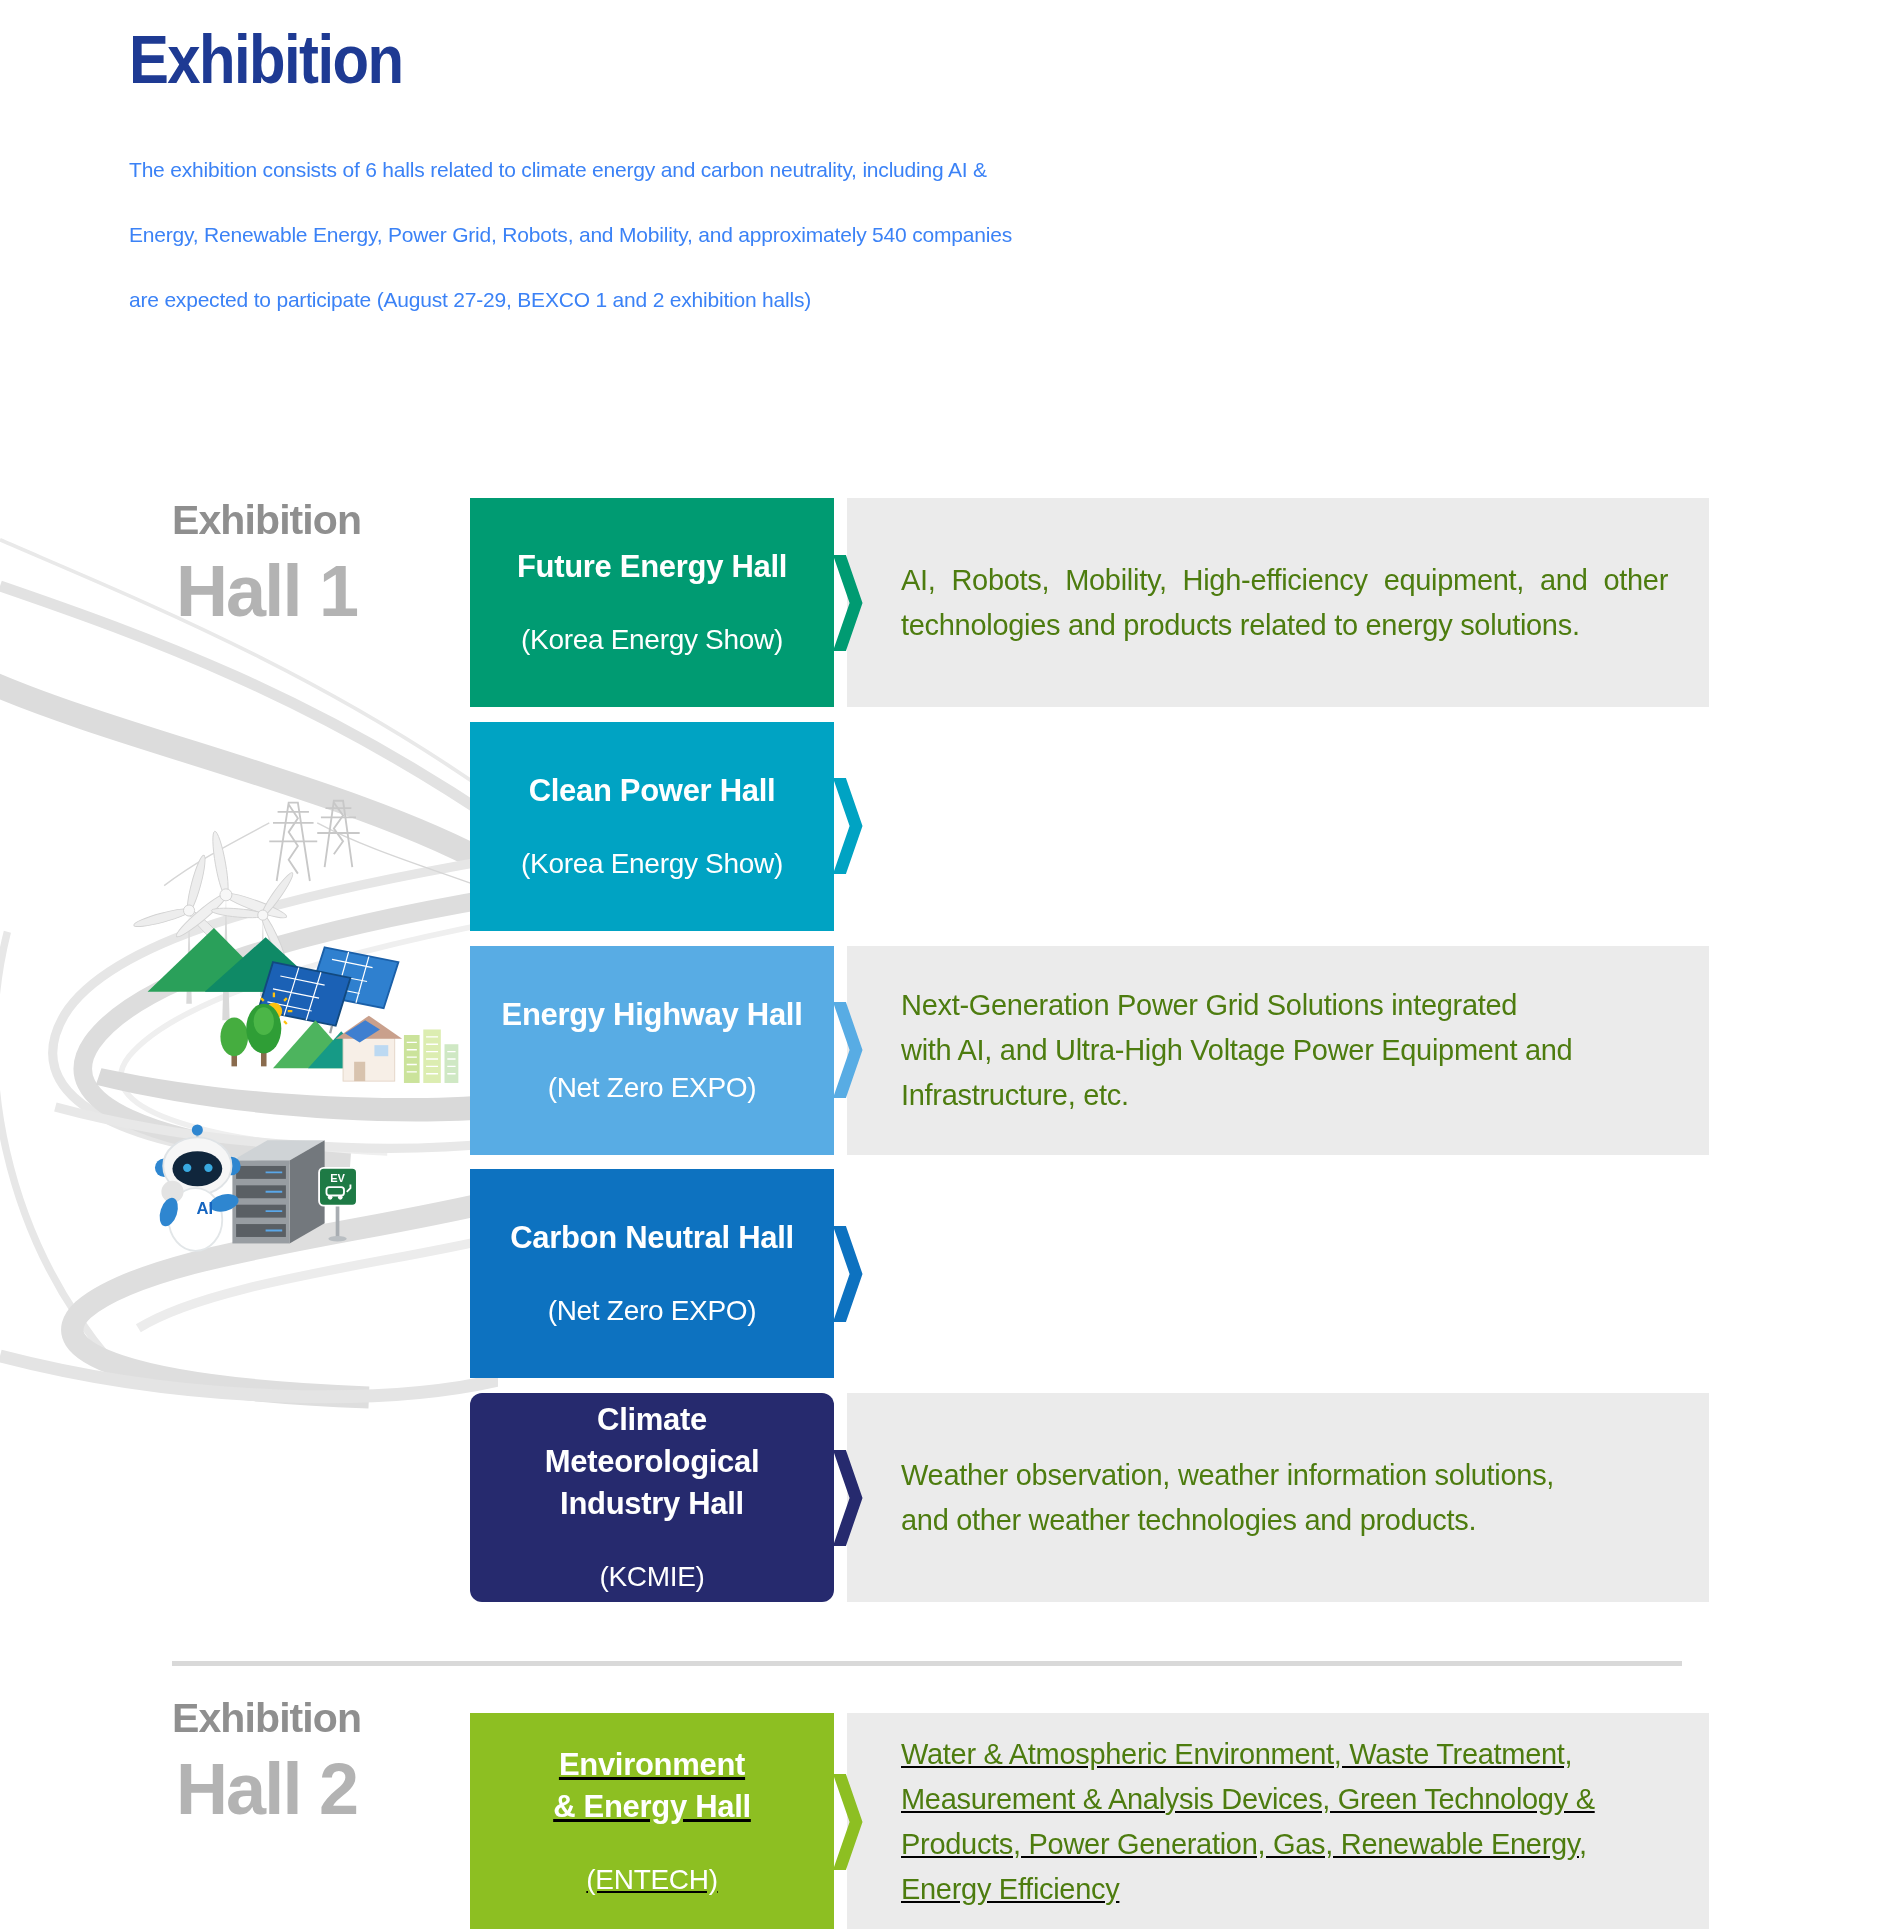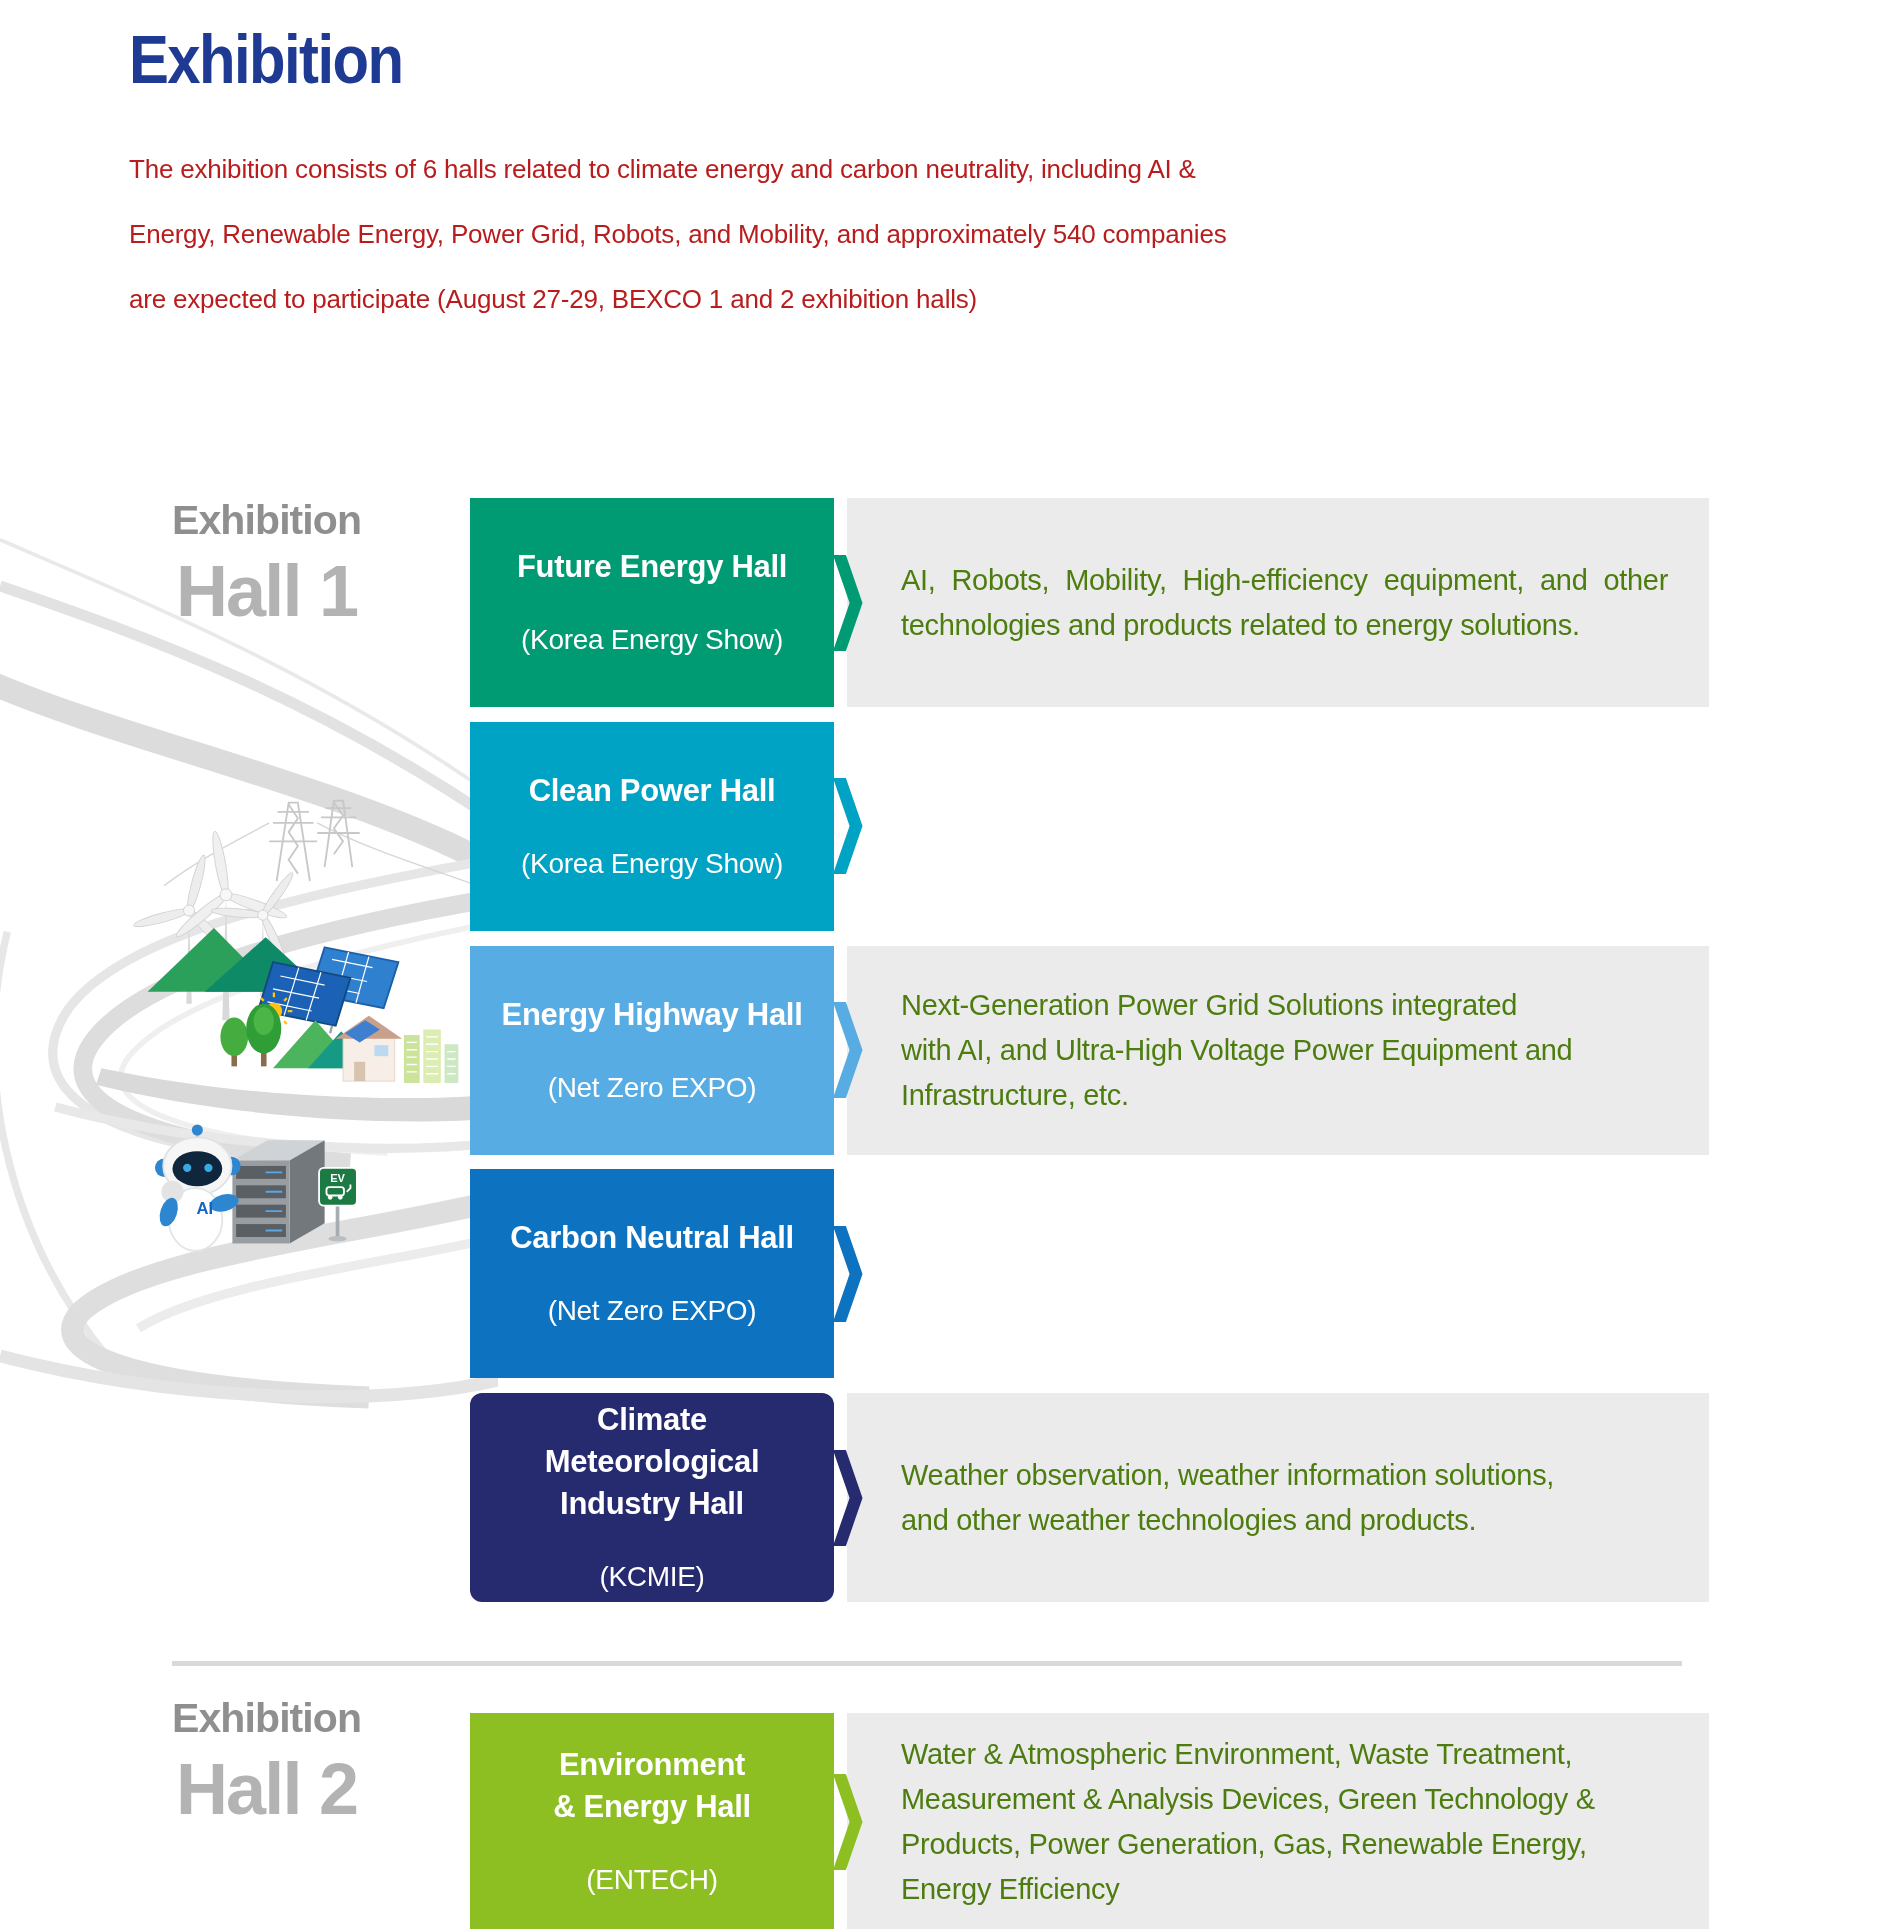--- a/index.html
+++ b/index.html
@@ -2,34 +2,34 @@
 <html style="font-size:14.8px"><head>
 <meta charset="utf-8">
 <style>
   * { margin:0; padding:0; box-sizing:border-box; }
   html,body { width:1903px; height:1930px; background:#ffffff; overflow:hidden;
               font-family:"Liberation Sans", sans-serif; position:relative; }
 
   .page-title { position:absolute; left:129px; top:20px; font-size:68px; font-weight:bold;
                 color:#1e3a93; letter-spacing:-1.8px; transform:scaleX(0.88); transform-origin:left top; }
 
-  .intro { position:absolute; left:129px; top:137px; width:1587px; font-size:26px;
-           color:#b91c1c; line-height:65px; white-space:pre-line; letter-spacing:-0.2px; }
+  .intro { position:absolute; left:129px; top:137px; width:1587px; font-size:21px;
+           color:#3b82f6; line-height:65px; white-space:pre-line; letter-spacing:-0.2px; }
 
   .illus { position:absolute; left:0; top:498px; z-index:0; }
 
   .hall-label { position:absolute; left:172px; z-index:2; }
   .hall-label.h1 { top:497px; }
   .hall-label.h2 { top:1695px; }
   .label-small { font-size:41px; font-weight:bold; color:#8f8f8f; letter-spacing:-0.9px; }
   .label-big   { font-size:72px; font-weight:bold; color:#b3b3b3; letter-spacing:-1.8px; margin-top:5.5px;text-align:center; }
 
   .rows { position:absolute; left:470px; width:1239px; z-index:2; }
   .rows.hall1 { top:498px; }
-  .rows.hall2 { top:1713px; }
+  .rows.hall2 { top:1713px;text-decoration:underline; }
 
   .row { display:flex; gap:13px; height:209px; margin-bottom:14.8px; }
   .rows.hall2 .row { height:217px; margin-bottom:0; }
 
   .hall-box { flex:0 0 364px; position:relative; display:flex; flex-direction:column;
               justify-content:center; align-items:center; text-align:center;gap:32px; }
   .hall-name { font-size:31px; font-weight:bold; color:#ffffff; line-height:42px;
                white-space:pre-line; letter-spacing:-0.3px; }
   .hall-sub  { font-size:28px; color:#ffffff; line-height:39px; letter-spacing:-0.3px; }
 

